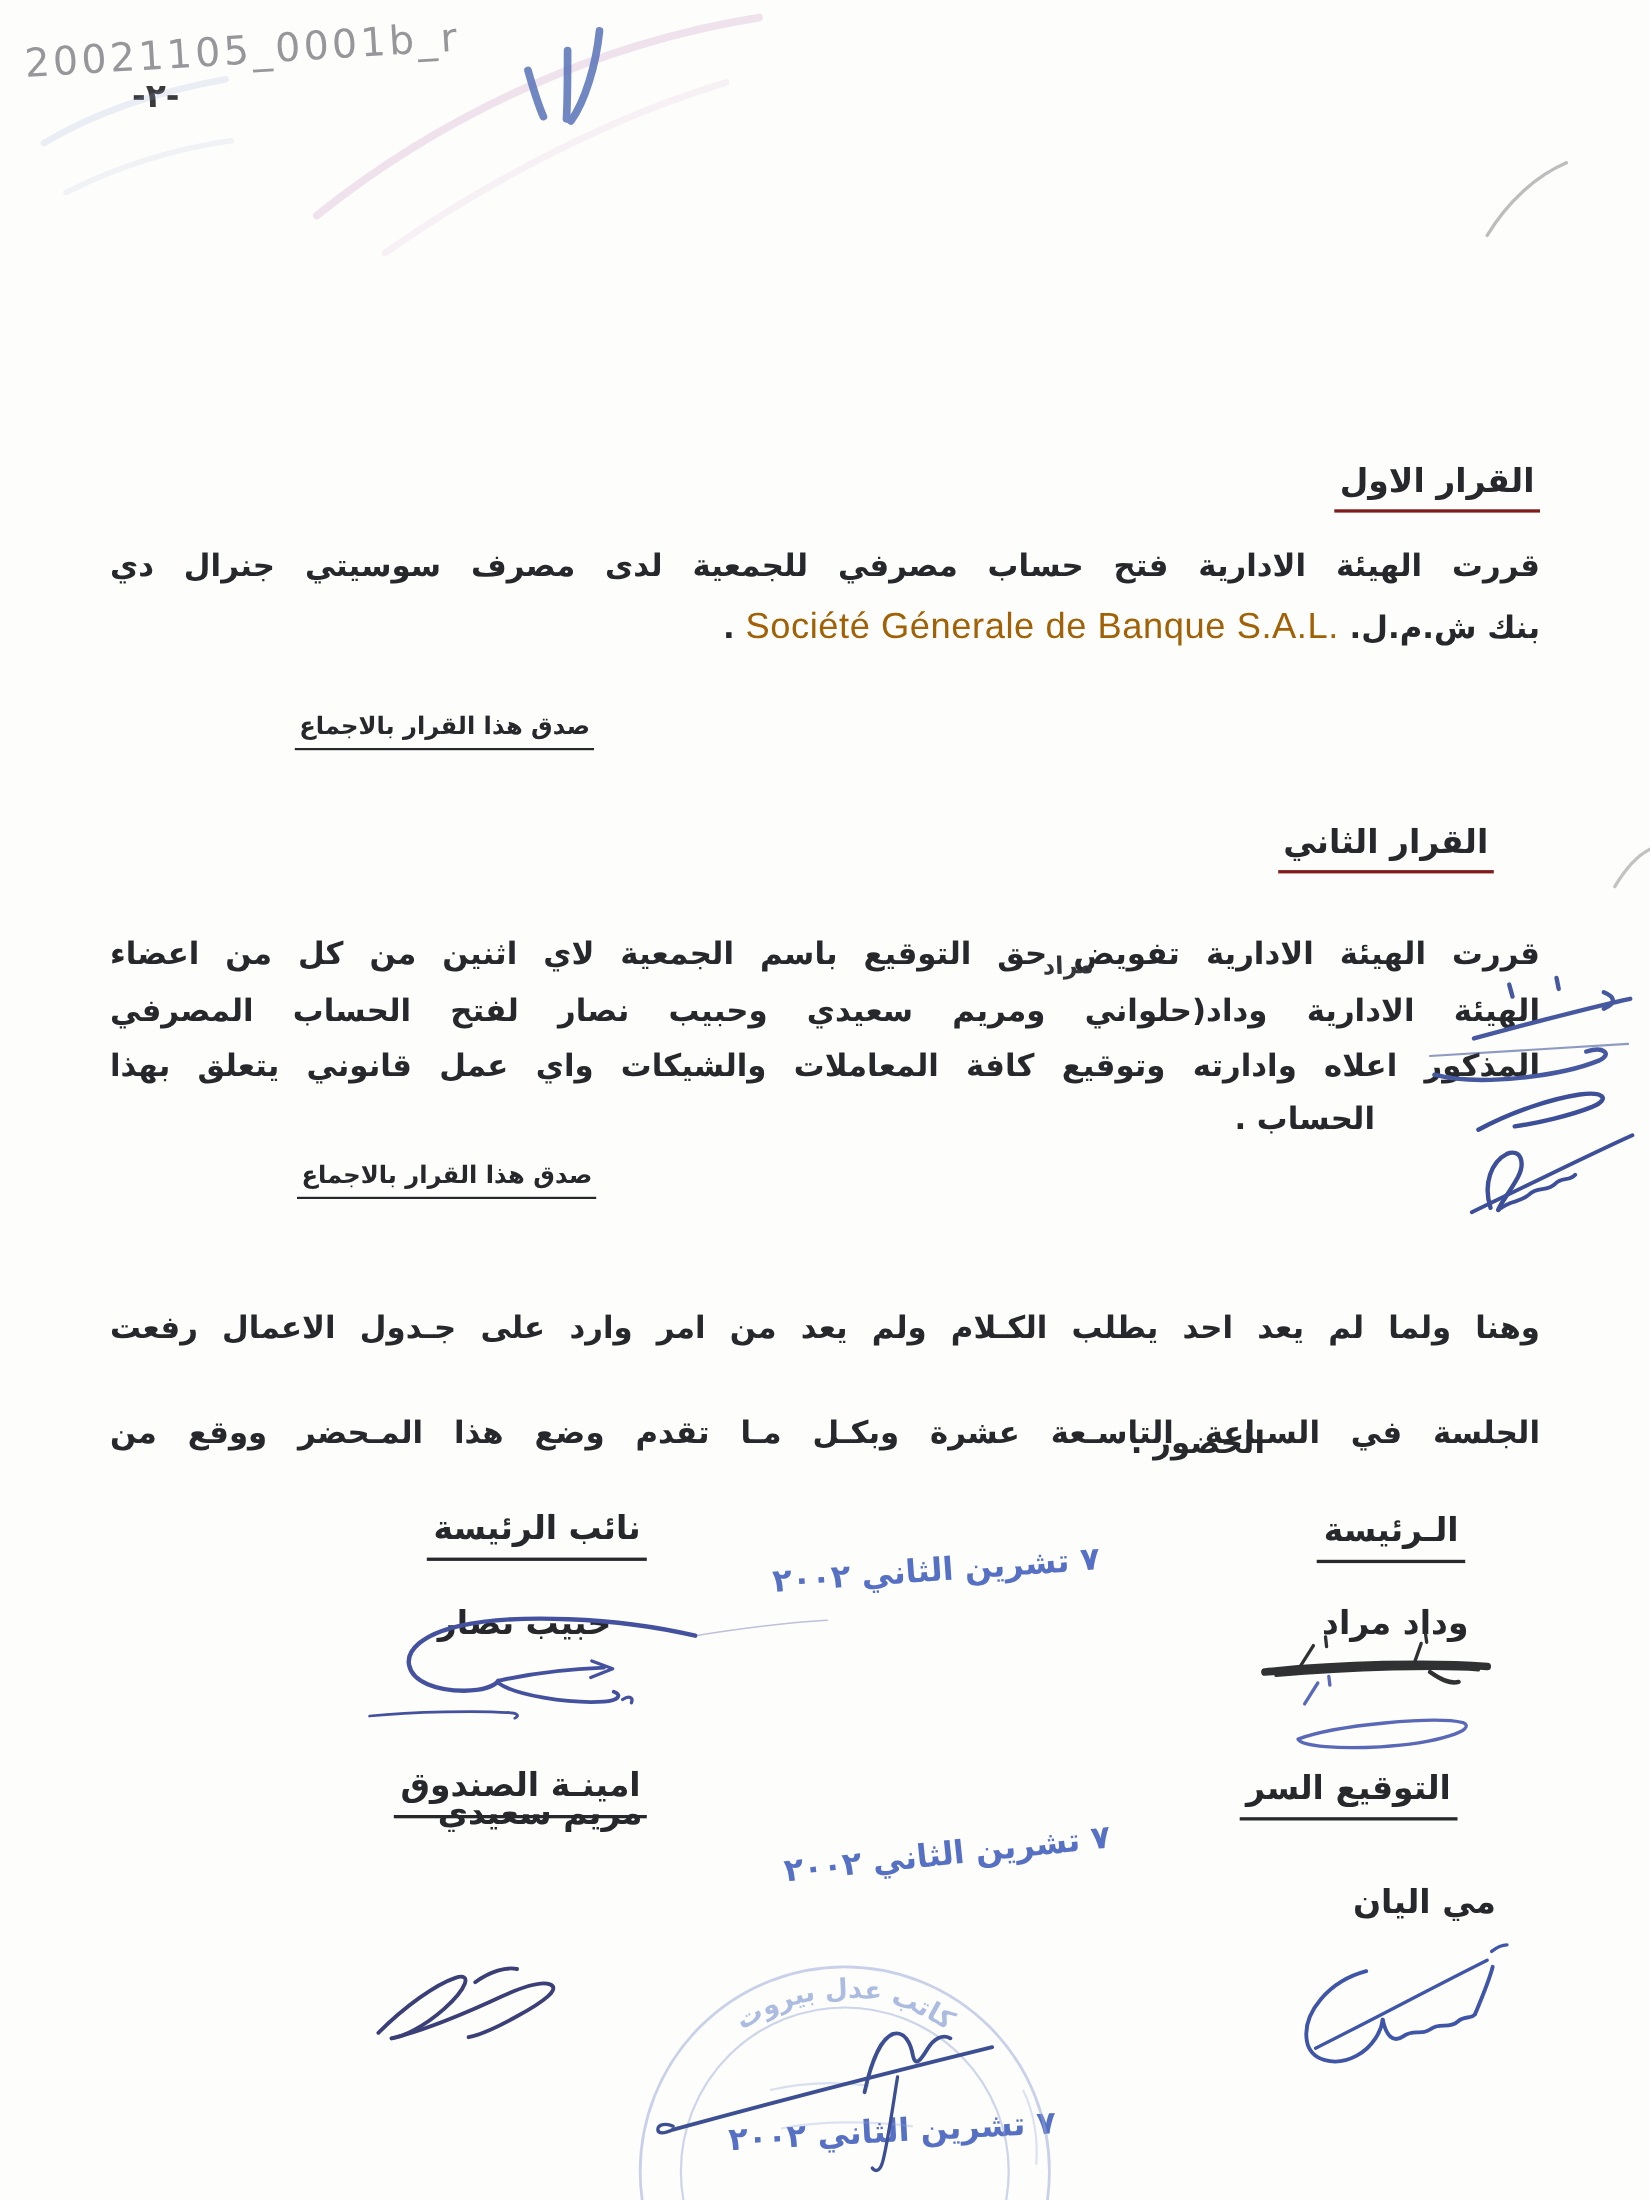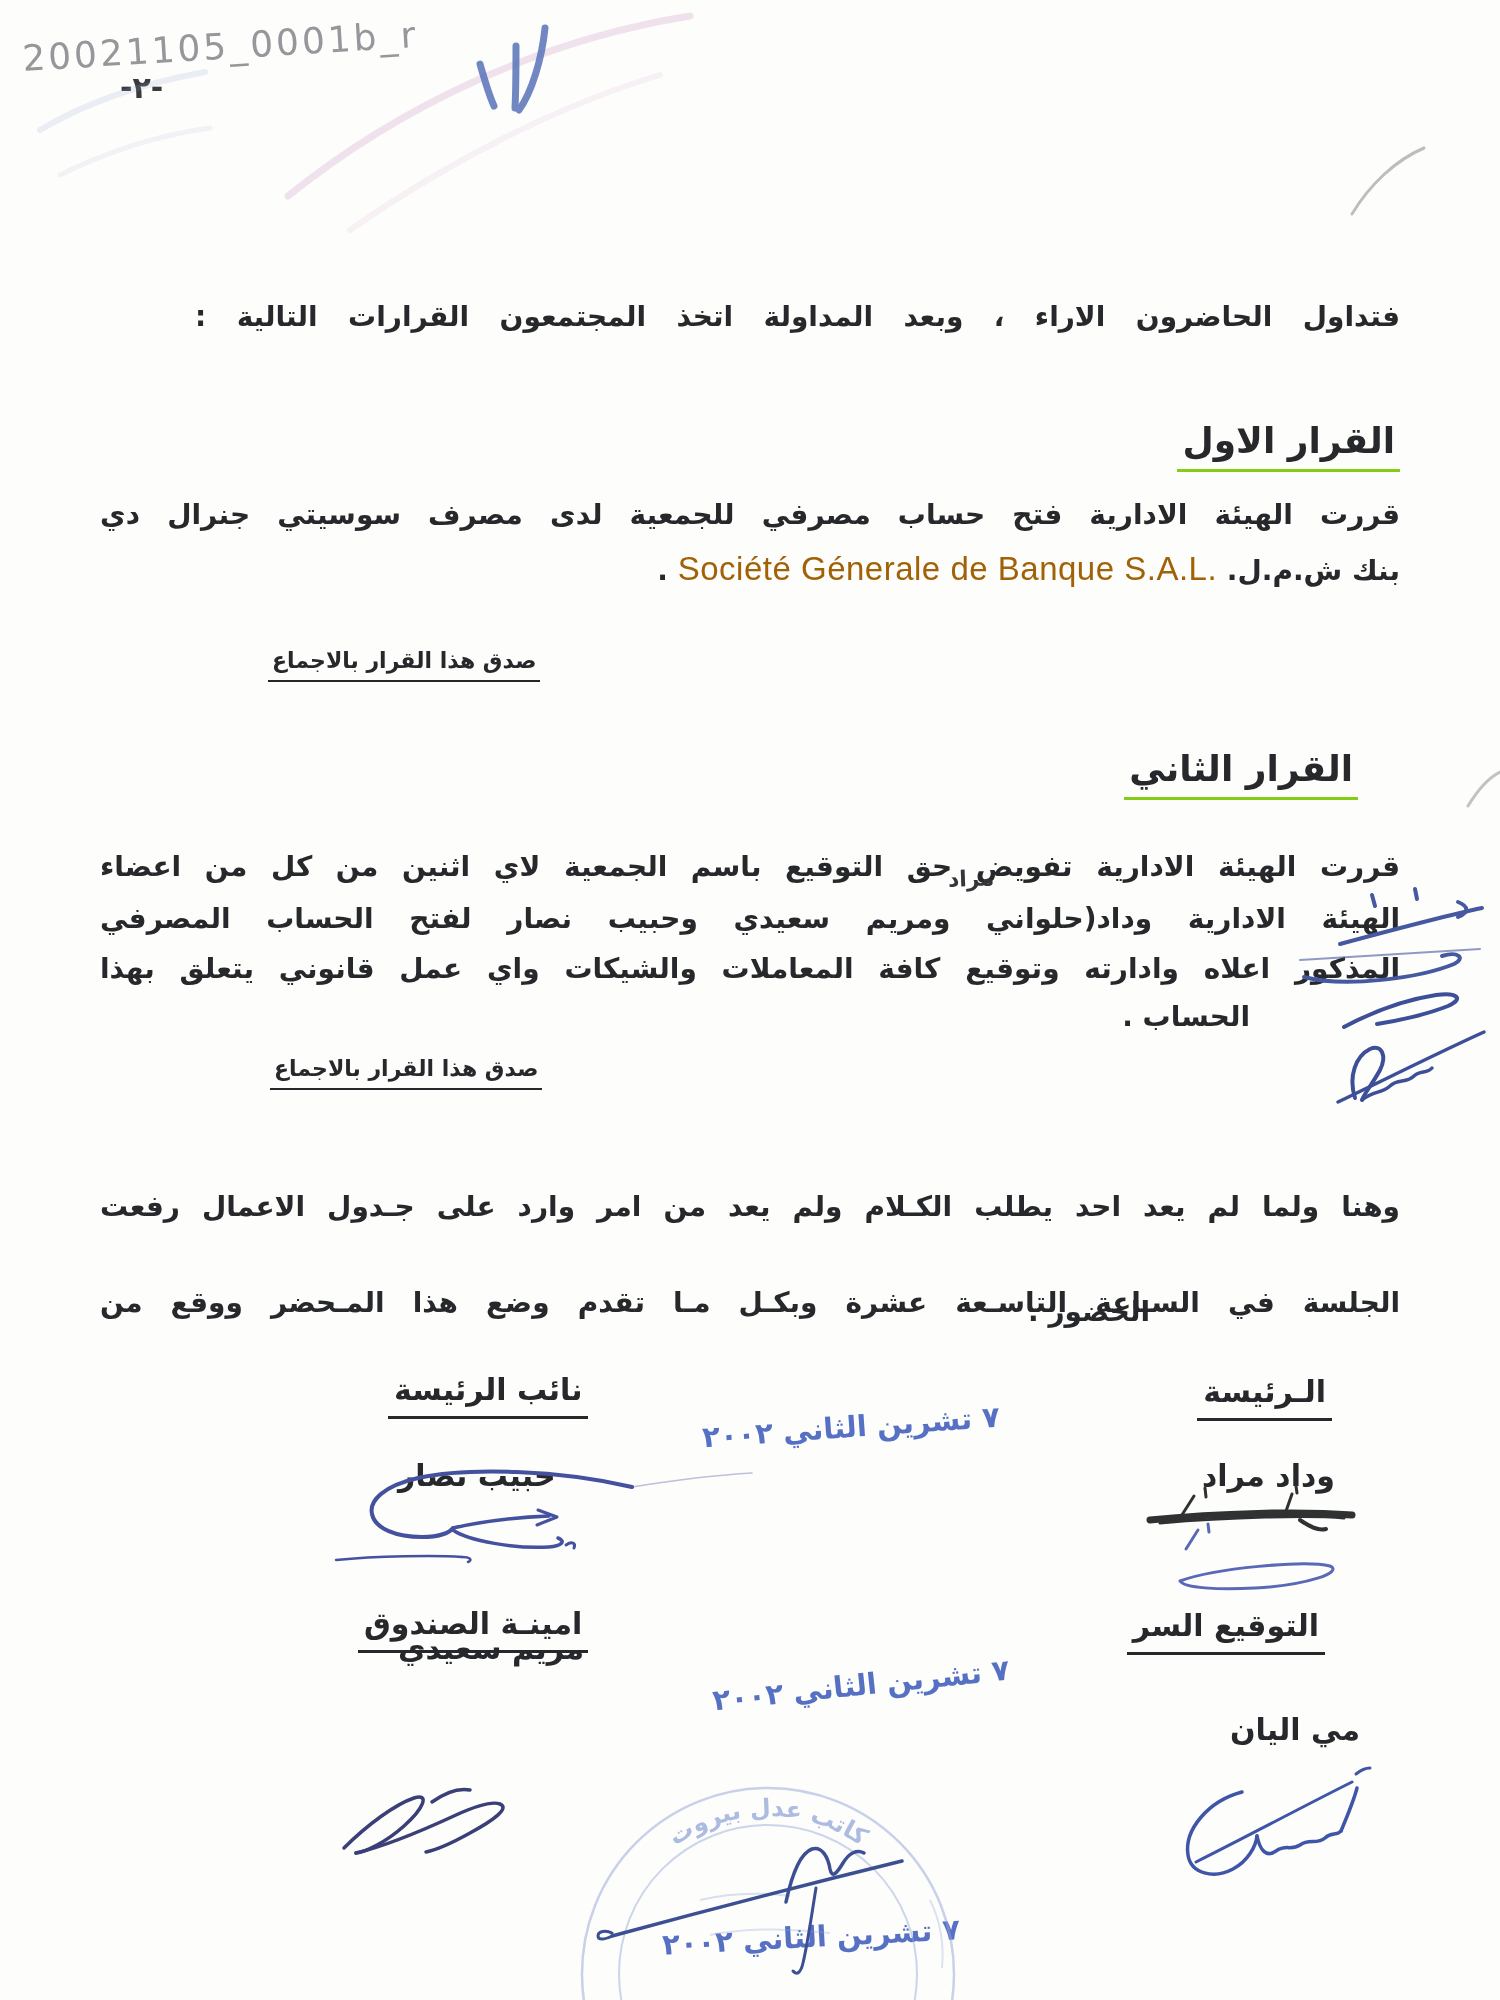--- a/index.html
+++ b/index.html
@@ -6,21 +6,21 @@
   .page{
     position:relative;width:1500px;height:2000px;margin:0 auto;
     background:#fdfdfb;overflow:hidden;
     font-family:"DejaVu Sans",sans-serif;color:#26282b;
   }
   
   .ar{direction:rtl;font-weight:700;font-size:28px;color:#26282b;}
   .line{position:absolute;right:100px;width:1300px;text-align:justify;text-align-last:justify;word-spacing:2px;}
   .rline{position:absolute;white-space:nowrap;}
   .intro{position:absolute;right:100px;width:1205px;text-align:justify;text-align-last:justify;word-spacing:2px;}
-  .hd{position:absolute;white-space:nowrap;border-bottom:3px solid #84cc16;padding:0 5px 8px 5px;font-size:36px;}
+  .hd{position:absolute;white-space:nowrap;border-bottom:3px solid #7f1d1d;padding:0 5px 8px 5px;font-size:30px;}
   .ratify{position:absolute;white-space:nowrap;border-bottom:2.5px solid #26282b;padding:0 4px 7px 4px;font-size:22px;}
   .title{position:absolute;white-space:nowrap;border-bottom:3px solid #26282b;padding:0 6px 9px 6px;font-size:30px;}
   .name{position:absolute;white-space:nowrap;font-size:30px;}
   .latin{direction:ltr;unicode-bidi:embed;font-family:"Liberation Sans",sans-serif;font-weight:400;font-size:33px;letter-spacing:.5px;color:#a16207;}
   .date{
     position:absolute;direction:rtl;white-space:nowrap;
     font-weight:700;font-size:29px;color:#4a66c0;opacity:.93;letter-spacing:-.5px;
   }
   .scan-code{
     position:absolute;left:22px;top:26px;color:#97979b;font-size:36px;
@@ -35,21 +35,20 @@
 </style>
 </head>
 <body>
 
 <div class="page">
 
   <div class="scan-code">20021105_0001b_r</div>
 
   <div class="page-number">-٢-</div>
 
-  <div class="ar intro" style="top:300px;">فتداول الحاضرون الاراء ، وبعد المداولة اتخذ المجتمعون القرارات التالية :</div>
 
   <div class="ar hd" style="top:420px;right:100px;">القرار الاول</div>
   <div class="ar line" style="top:498px;">قررت الهيئة الادارية فتح حساب مصرفي للجمعية لدى مصرف سوسيتي جنرال دي</div>
   <div class="ar rline" style="top:550px;right:100px;">
     <span>بنك ش.م.ل.</span>
     <span class="latin">Société Génerale de Banque S.A.L.</span>
     <span>.</span>
   </div>
   <div class="ar ratify" style="top:648px;left:268px;">صدق هذا القرار بالاجماع</div>
 

